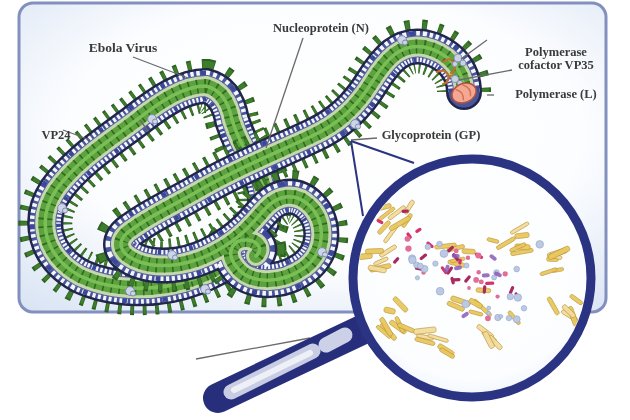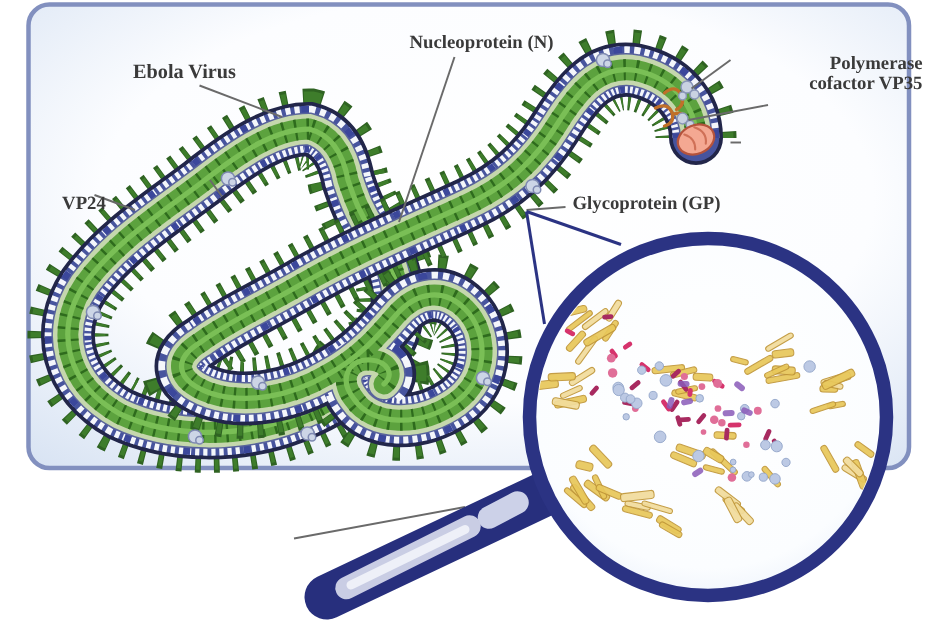--- a/index.html
+++ b/index.html
@@ -15,21 +15,21 @@
     font-weight:700;
     font-size:12.5px;
     line-height:1.06;
     text-align:center;
     white-space:pre-line;
     pointer-events:none;
   }
   #lb-ebola   {left:63px;  top:41px;  width:120px; font-size:13.5px;}
   #lb-nucleo  {left:251px; top:22px;  width:140px;}
   #lb-vp30    {left:441px; top:12px;  width:118px;}
-  #lb-vp35    {left:497px; top:36px;  width:118px;text-align:right;}
+  #lb-vp35    {left:497px; top:46px;  width:118px;}
   #lb-pl      {left:496px; top:88px;  width:120px;}
   #lb-gp      {left:371px; top:129px; width:120px;}
   #lb-vp24    {left:26px;  top:129px; width:60px;}
   #lb-vp40    {left:76px;  top:105px; width:120px;}
   #lb-mag     {left:43px;  top:345px; width:160px;}
 
   
   .leader{stroke:var(--c-leader,#6a6a6a);stroke-width:1.3;fill:none;}
   .vline{stroke:var(--c-navy,#2b3383);stroke-width:2;fill:none;}
 </style>
@@ -279,16 +279,17 @@
           <rect x="461.1277054194361" y="312.9645508332178" width="8" height="4" rx="2" fill="#8a5bb8" opacity="0.85" transform="rotate(146.26148073468357 465.1277054194361 314.9645508332178)"></rect>
         </g>
     <circle cx="472" cy="278" r="119" fill="none" stroke="#2b3383" stroke-width="9"></circle>
   </g>
 </svg>
 
 <div class="label" id="lb-ebola">Ebola Virus</div>
 <div class="label" id="lb-nucleo">Nucleoprotein (N)</div>
 <div class="label" id="lb-vp35">Polymerase
 cofactor VP35</div>
+<div class="label" id="lb-pl">Polymerase (L)</div>
 <div class="label" id="lb-gp">Glycoprotein (GP)</div>
 <div class="label" id="lb-vp24">VP24</div>
 
 </div>
 
 </body></html>

